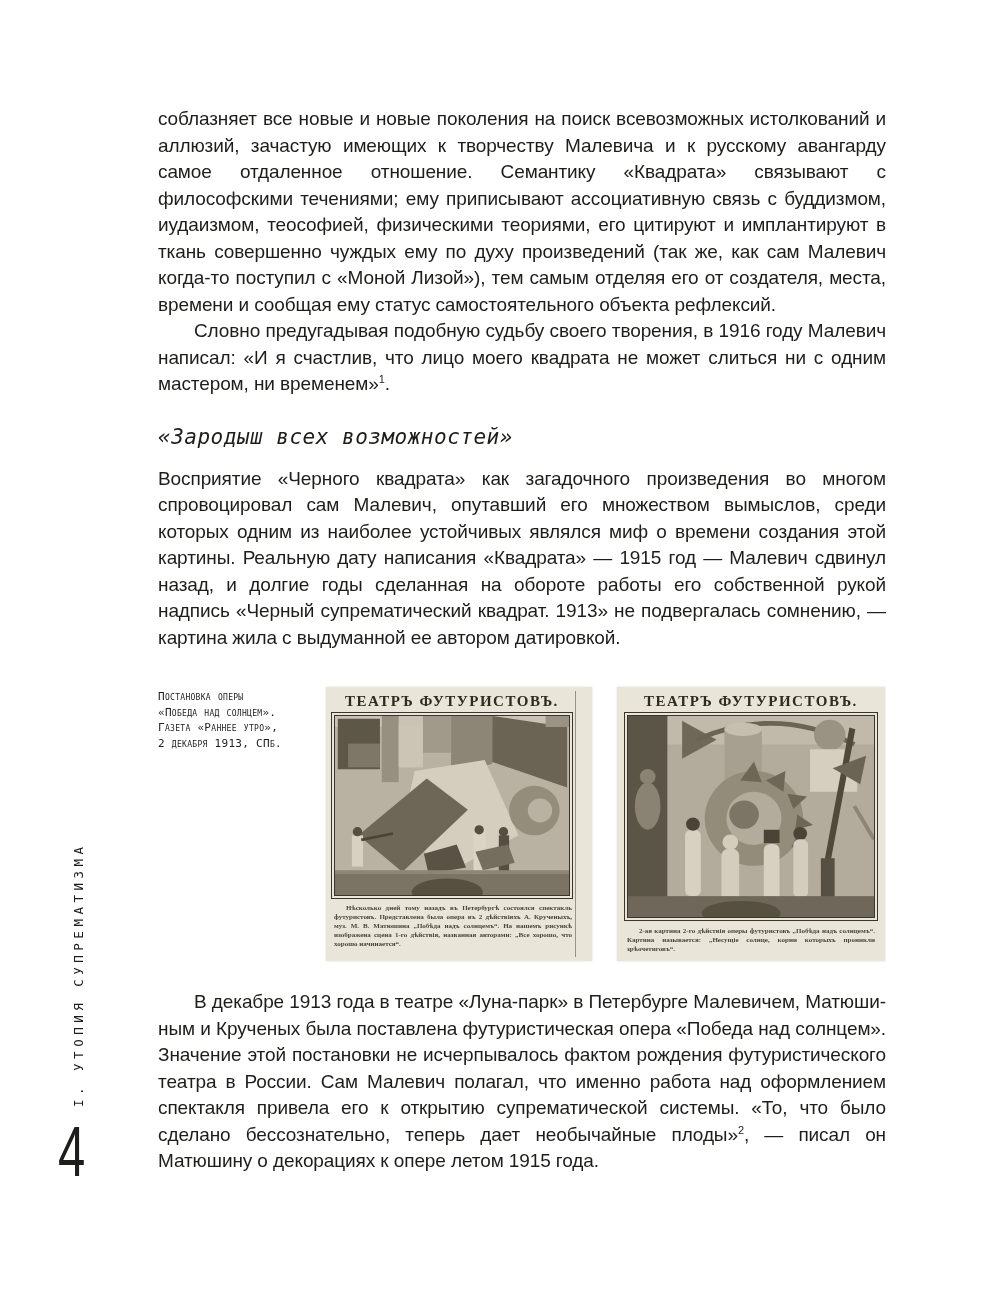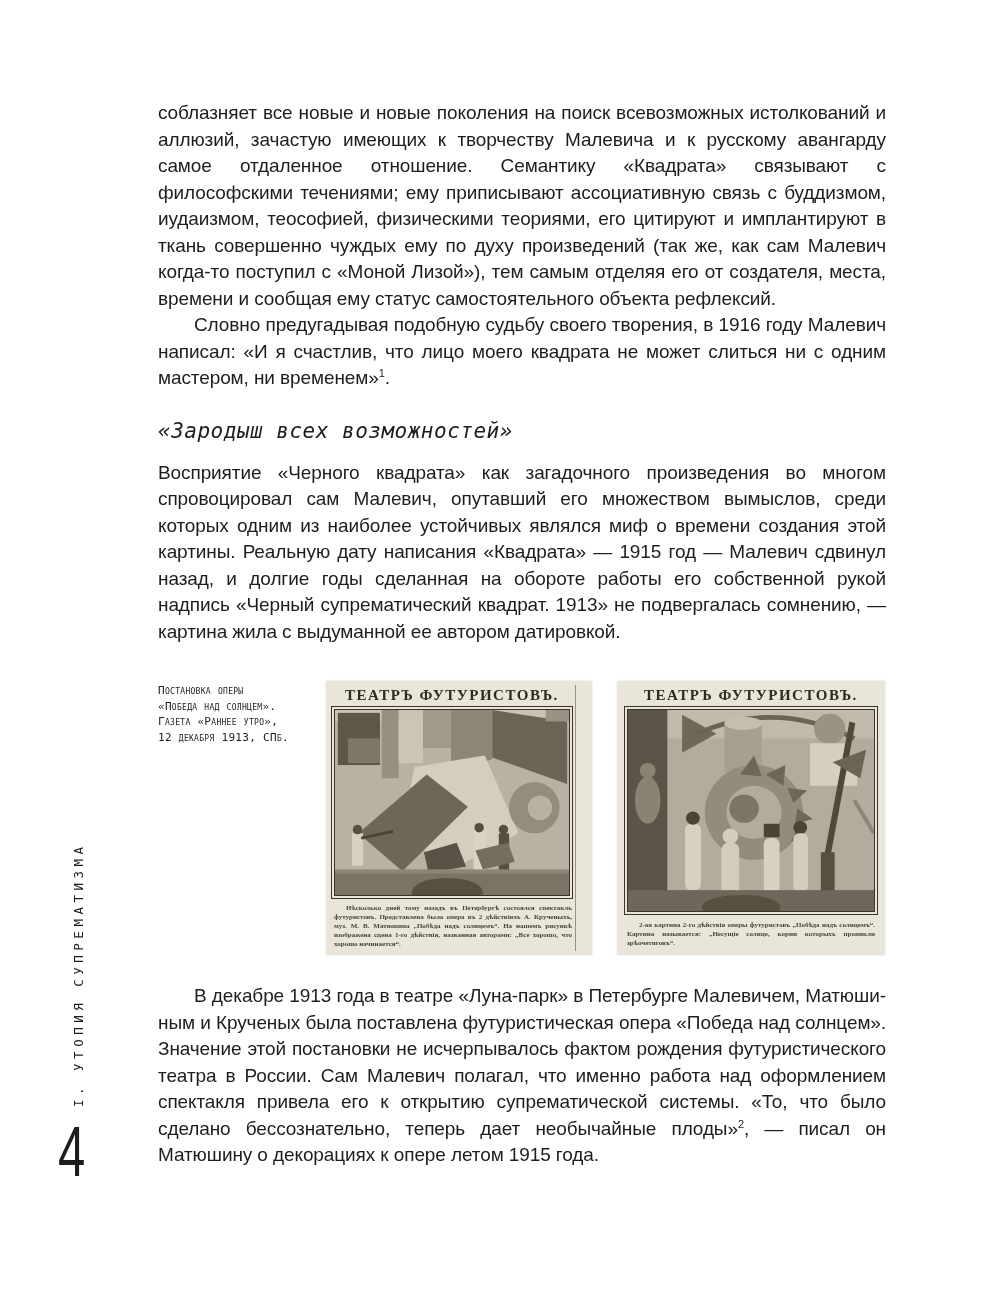--- a/index.html
+++ b/index.html
@@ -13,21 +13,21 @@
     transform:rotate(-90deg);transform-origin:0 0;
     font-family:"DejaVu Sans Mono",monospace;
     font-size:12.5px;letter-spacing:4.5px;white-space:nowrap;color:#1d1d1b;
   }
   .page-number{
     position:absolute;left:58px;top:1112px;
     font-family:"Liberation Sans",sans-serif;font-size:70px;font-weight:400;
     transform:scaleX(0.70);transform-origin:0 0;color:#1d1d1b;
   }
   
-  .column{position:absolute;left:158px;top:100px;width:728px;}
+  .column{position:absolute;left:158px;top:106px;width:728px;}
   .body-par{
     margin:0;font-size:19px;line-height:26.5px;text-align:justify;
     letter-spacing:-0.1px;color:#1d1d1b;
   }
   .body-par.indent{text-indent:36px;}
   sup{font-size:11px;line-height:0;vertical-align:super;}
   .section-heading{
     margin:27px 0 17px 0;font-family:"DejaVu Sans Mono",monospace;
     font-weight:500;font-size:21px;letter-spacing:0.5px;color:#1d1d1b;font-style:italic;
   }
@@ -55,21 +55,21 @@
     font-size:15px;letter-spacing:1.5px;color:#2f2a22;white-space:nowrap;
   }
   .clipping.second .clip-title{padding-right:4px;}
   .clip-photo{
     flex:1;margin:2px 22px 4px 8px;border:1px solid #3a342a;
     outline:1px solid #3a342a;outline-offset:2px;overflow:hidden;background:#b9b1a1;
   }
   .clipping.second .clip-photo{margin:2px 10px 4px 10px;}
   .clip-photo svg{display:block;width:100%;height:100%;}
   .clip-caption{
-    padding:4px 20px 6px 8px;font-family:"Liberation Serif",serif;
+    padding:4px 20px 12px 8px;font-family:"Liberation Serif",serif;
     font-size:7px;line-height:9px;text-align:justify;text-indent:12px;
     color:#4a443a;font-weight:bold;
   }
   .clipping.second .clip-caption{padding:5px 10px 7px 10px;}
   
   .footnotes{margin-top:30px;}
   .footnote-rule{width:178px;height:4px;background:#1d1d1b;margin-bottom:7px;}
   .footnote-item{
     padding-left:30px;font-size:15.5px;line-height:25px;color:#1d1d1b;
     letter-spacing:-0.1px;
@@ -94,21 +94,21 @@
     <h2 class="section-heading">«Зародыш всех возможностей»</h2>
 
     <p class="body-par">Восприятие «Черного квадрата» как загадочного произведения во многом спровоциро­вал сам Малевич, опутавший его множеством вымыслов, среди которых одним из наибо­лее устойчивых являлся миф о времени создания этой картины. Реальную дату написания «Квадрата» — 1915 год — Малевич сдвинул назад, и долгие годы сделанная на обороте работы его собственной рукой надпись «Черный супрематический квадрат. 1913» не подвергалась сомнению, — картина жила с выдуманной ее автором датировкой.</p>
 
     <div class="figure-row">
 
       <div class="fig-caption">
         <div>Постановка оперы</div>
         <div>«Победа над солнцем».</div>
         <div>Газета «Раннее утро»,</div>
-        <div>12 декабря 1913, СПб.</div>
+        <div>2 декабря 1913, СПб.</div>
       </div>
 
       <div class="clipping first">
         <div class="clip-title">ТЕАТРЪ ФУТУРИСТОВЪ.</div>
         <div class="clip-photo">
           <svg viewBox="0 0 250 195" preserveAspectRatio="none">
             <rect width="250" height="195" fill="#b9b1a1"></rect>
             <rect x="0" y="0" width="250" height="12" fill="#cac3b3"></rect>
             <rect x="3" y="3" width="45" height="55" fill="#5d5748"></rect>
             <rect x="14" y="30" width="34" height="26" fill="#7e7767"></rect>

